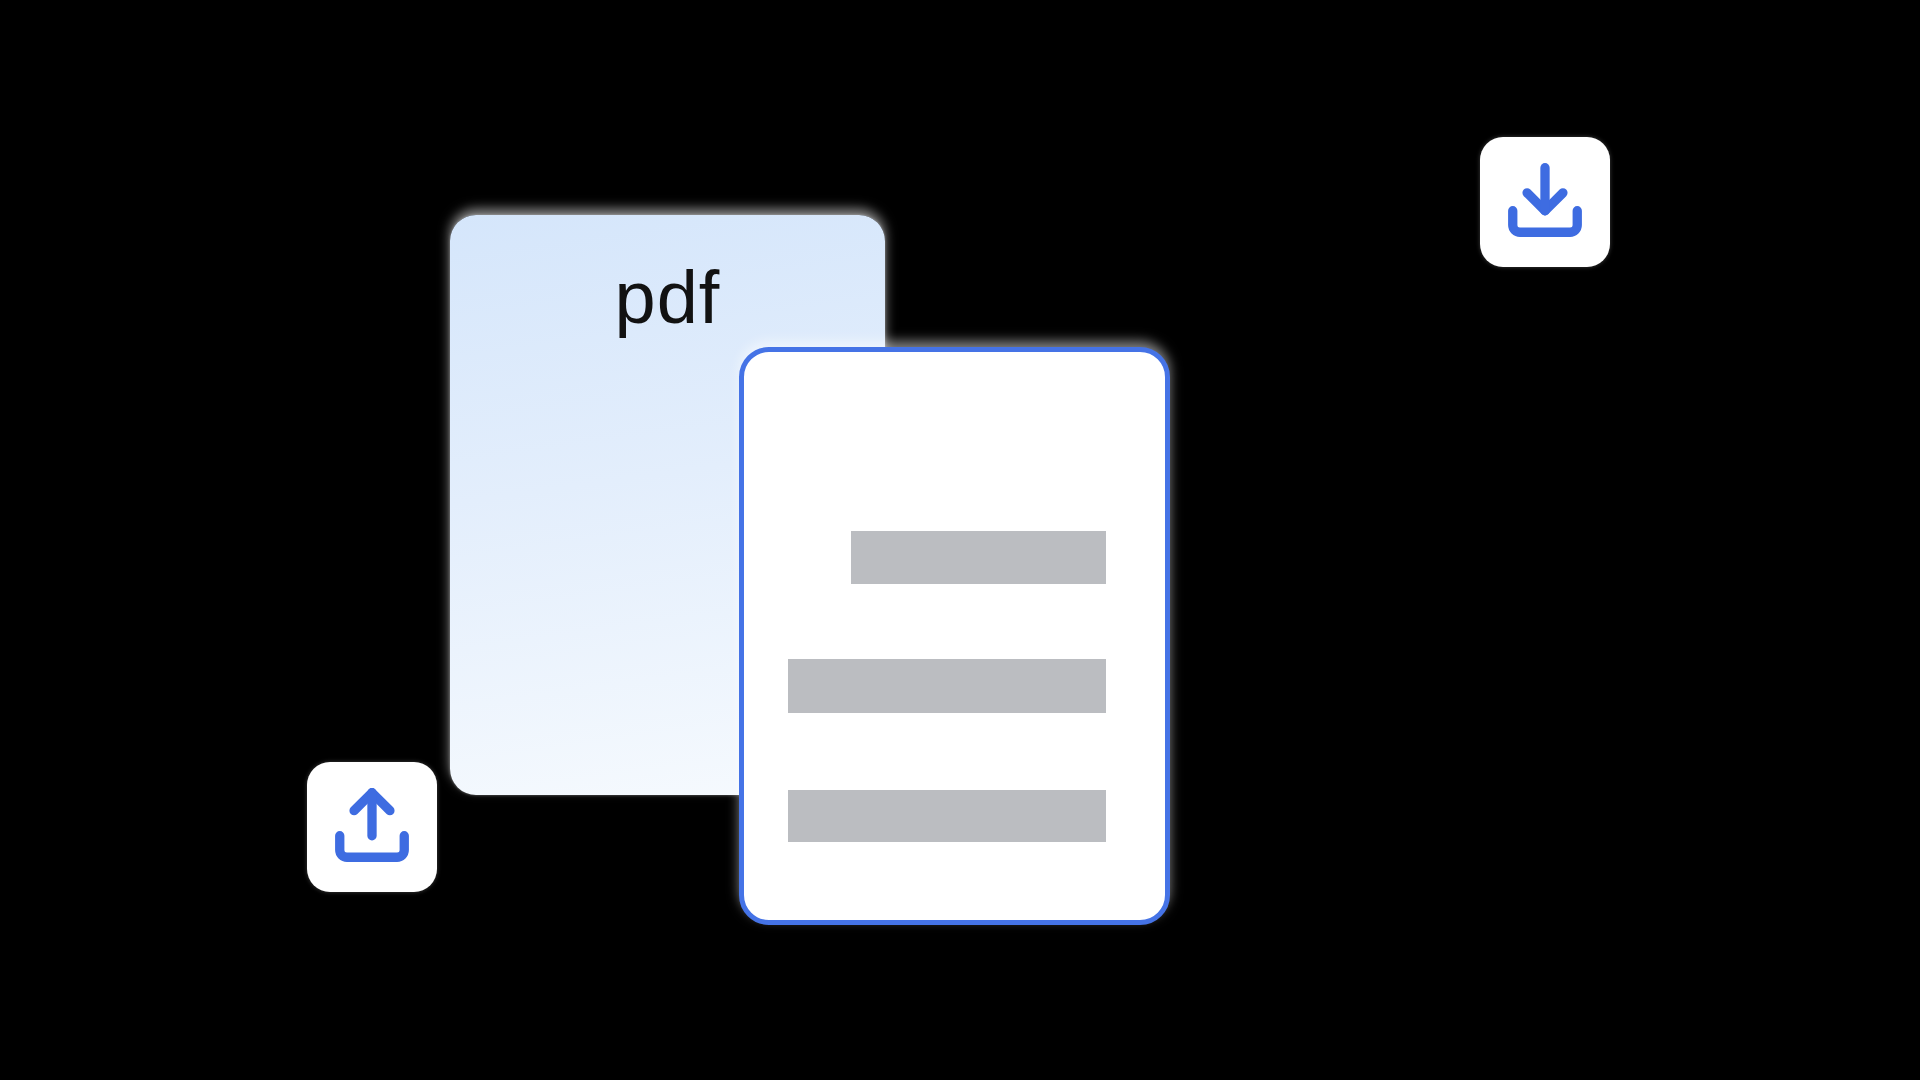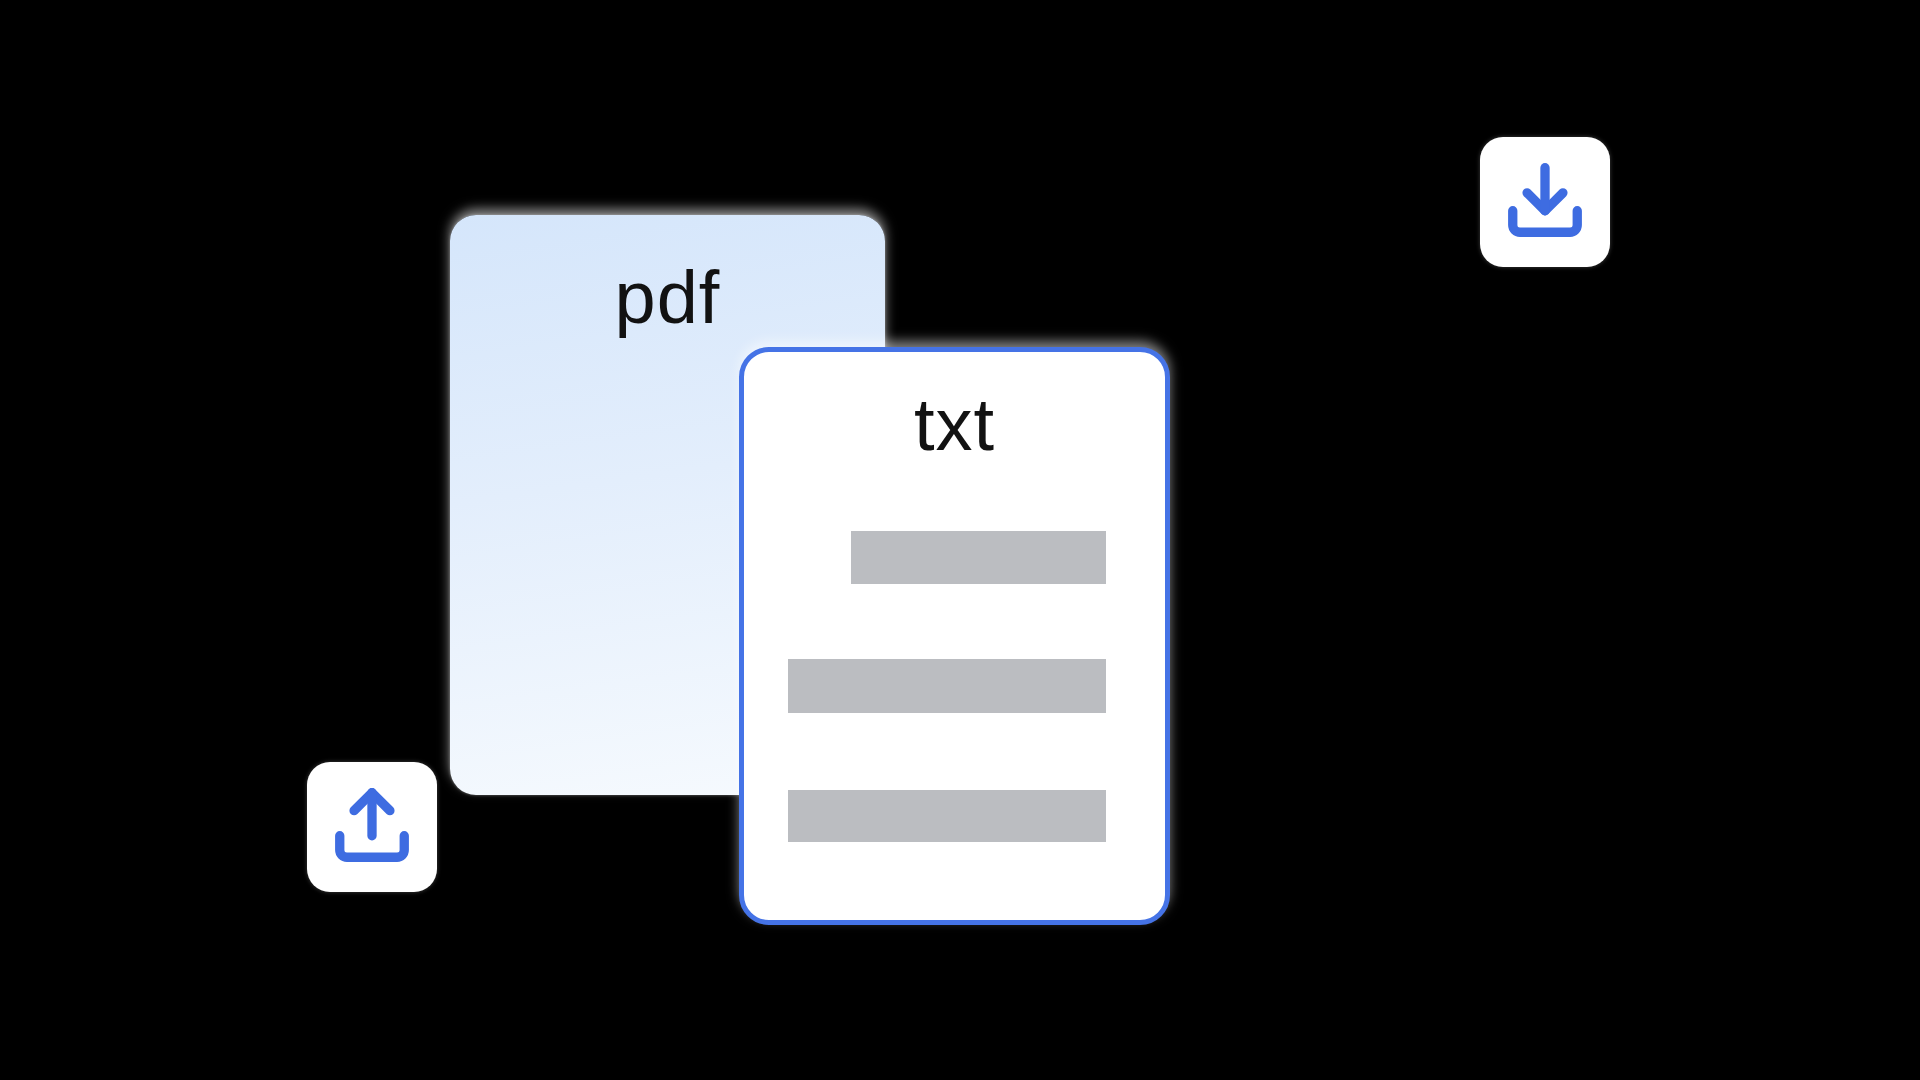--- a/index.html
+++ b/index.html
@@ -110,21 +110,20 @@
 <body>
 
 <div class="stage">
 
   <div class="card card-pdf">
     <span class="card-label">pdf</span>
   </div>
 
 
   <div class="card card-txt">
-    <span class="card-label">txt</span>
     <div class="placeholder-bar bar-1"></div>
     <div class="placeholder-bar bar-2"></div>
     <div class="placeholder-bar bar-3"></div>
   </div>
 
   <div class="icon-button button-download">
     <span>
       <svg viewBox="0 0 24 24" aria-hidden="true">
         <path d="M21 15v4a2 2 0 0 1-2 2H5a2 2 0 0 1-2-2v-4"></path>
         <polyline points="7 10 12 15 17 10"></polyline>

